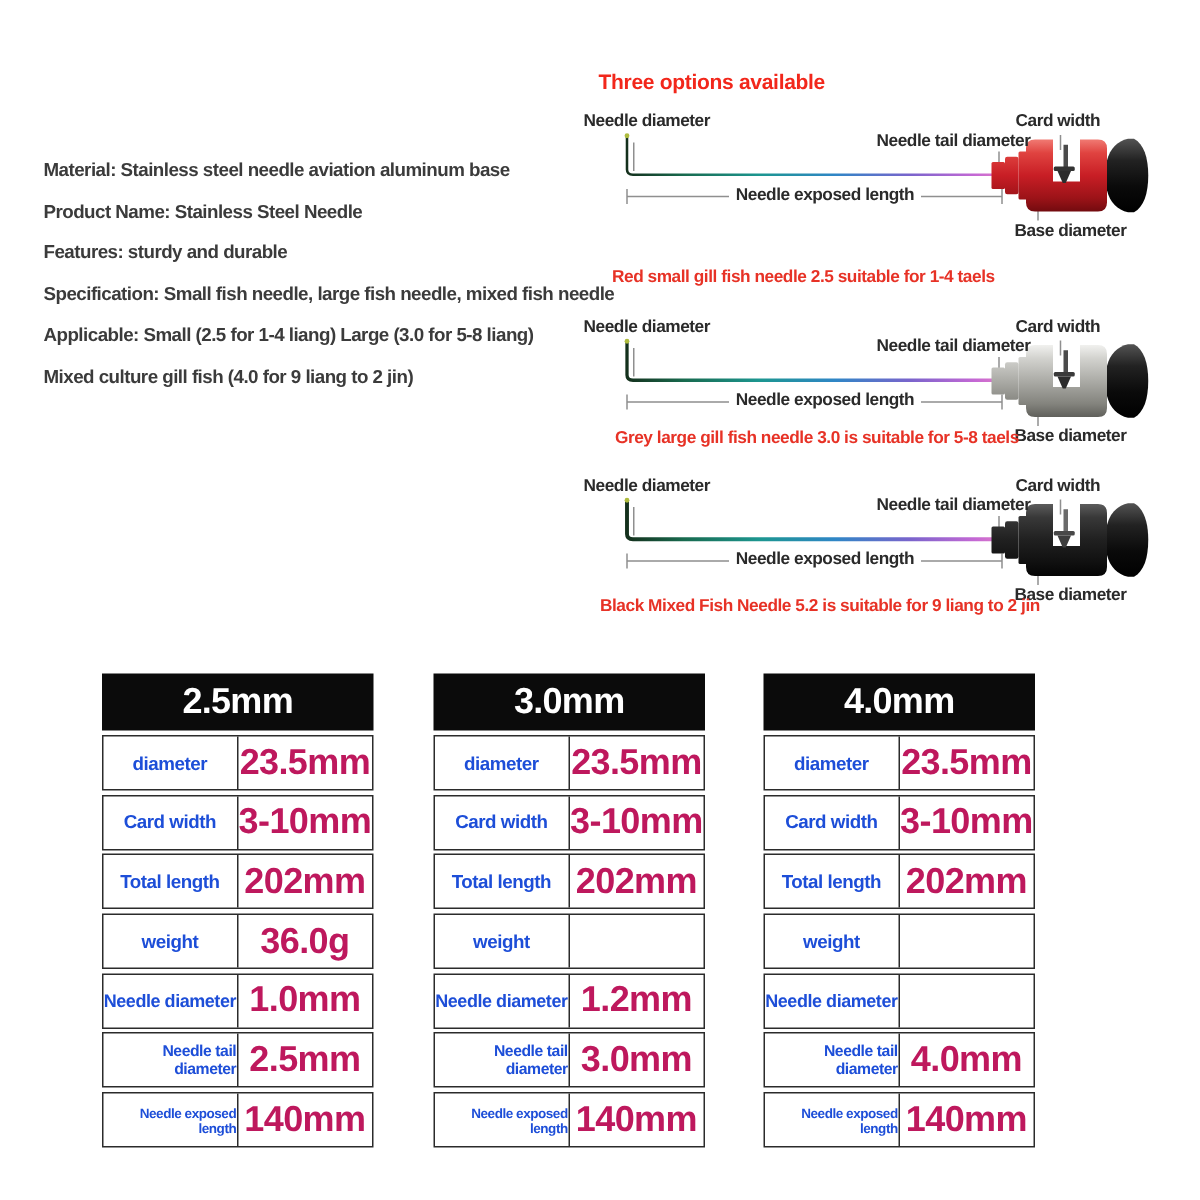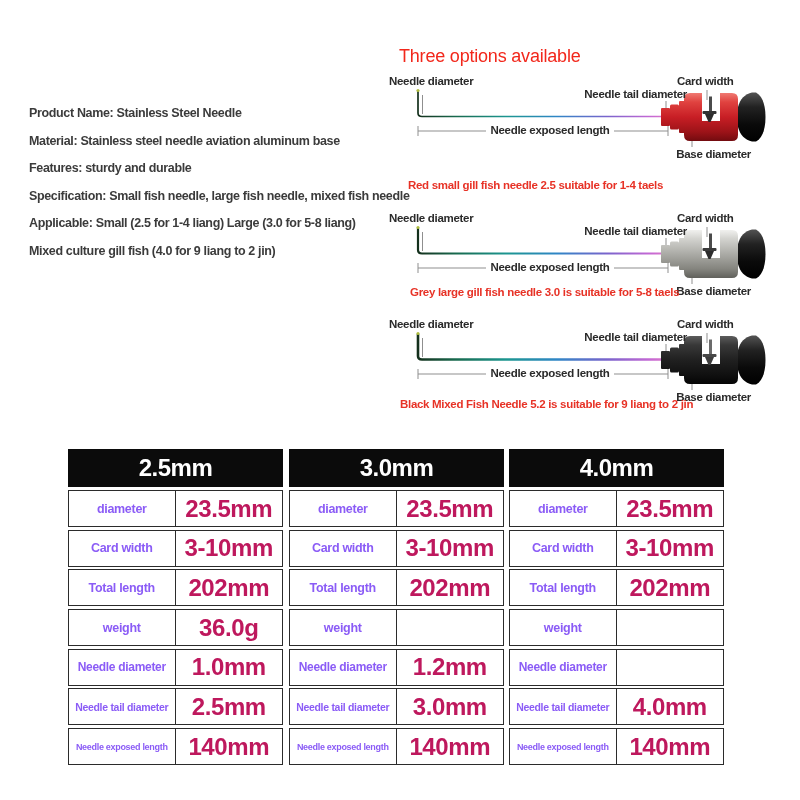--- a/index.html
+++ b/index.html
@@ -8,21 +8,21 @@
     font-family:"Liberation Sans", sans-serif;overflow:hidden;
   }
   
   .info{position:absolute;left:29px;top:100px;}
   .info p{
     margin:0;height:27.6px;line-height:27.6px;font-size:12.5px;font-weight:bold;
     color:#3b3b3b;letter-spacing:-0.35px;white-space:nowrap;
   }
   
   .main-title{
-    position:absolute;left:399px;top:46px;font-size:18px;font-weight:normal;
+    position:absolute;left:399px;top:46px;font-size:14px;font-weight:bold;
     color:#f2271b;letter-spacing:-0.2px;white-space:nowrap;
   }
   
   .diagram{position:absolute;left:385px;width:412px;height:100px;}
   #d1{top:75px}#d2{top:212px}#d3{top:318px}
   .diagram-svg{position:absolute;left:0;top:0;width:412px;height:100px;}
   .dlabel{
     position:absolute;font-size:11.5px;font-weight:bold;color:#2a2a2a;
     white-space:nowrap;letter-spacing:-0.3px;
   }
@@ -35,35 +35,35 @@
   .needle{fill:none;stroke:url(#needleGrad);}
   #d1 .needle{stroke-width:1.7}
   #d2 .needle{stroke-width:2.2}
   #d3 .needle{stroke-width:2.6}
   .caption{
     position:absolute;font-size:11.5px;font-weight:bold;color:#e73226;
     white-space:nowrap;letter-spacing:-0.3px;
   }
   #c1{left:408px;top:179px}#c2{left:410px;top:286px}#c3{left:400px;top:398px}
   
-  .spec-table{position:absolute;top:449px;width:215px;}
+  .spec-table{position:absolute;top:449px;width:181px;}
   #t1{left:68px}#t2{left:289px}#t3{left:509px}
   .tbl-head{
     height:38px;background:#0b0b0b;color:#ffffff;font-size:24px;font-weight:bold;
     display:flex;align-items:center;justify-content:center;box-sizing:border-box;
     margin-bottom:3px;letter-spacing:-0.5px;
   }
   .tbl-row{
     height:37px;border:1px solid #2b2b2b;box-sizing:border-box;display:flex;
     margin-bottom:2.7px;background:#fff;
   }
   .tbl-row:last-child{margin-bottom:0;}
   .cell-label{
     width:50%;border-right:1px solid #2b2b2b;display:flex;align-items:center;
-    justify-content:center;font-weight:bold;color:#8b5cf6;text-align:left;
+    justify-content:center;font-weight:bold;color:#1d4ed8;text-align:right;
     letter-spacing:-0.3px;box-sizing:border-box;
   }
   .cell-value{
     width:50%;display:flex;align-items:center;justify-content:center;
     font-size:24px;color:#be185d;letter-spacing:-0.4px;font-weight:bold;
   }
   .fs-a{font-size:12.5px}.fs-b{font-size:12px}.fs-c{font-size:10.5px}.fs-d{font-size:9px}
 </style>
 </head>
 <body>
@@ -103,22 +103,22 @@
     <linearGradient id="knobGrad" x1="0" y1="17" x2="0" y2="67" gradientUnits="userSpaceOnUse">
       <stop offset="0" stop-color="#555555"></stop>
         <stop offset="0.3" stop-color="#222222"></stop>
       <stop offset="0.65" stop-color="#0a0a0a"></stop>
         <stop offset="1" stop-color="#000000"></stop>
     </linearGradient>
   </defs>
 </svg>
 
 <div class="info">
+  <p>Material: Stainless steel needle aviation aluminum base</p>
   <p>Product Name: Stainless Steel Needle</p>
-  <p>Material: Stainless steel needle aviation aluminum base</p>
   <p>Features: sturdy and durable</p>
   <p>Specification: Small fish needle, large fish needle, mixed fish needle</p>
   <p>Applicable: Small (2.5 for 1-4 liang) Large (3.0 for 5-8 liang)</p>
   <p>Mixed culture gill fish (4.0 for 9 liang to 2 jin)</p>
 </div>
 
 <div class="main-title">Three options available</div>
 
 <div class="diagram" id="d1">
   <svg class="diagram-svg" viewBox="0 0 412 100">

